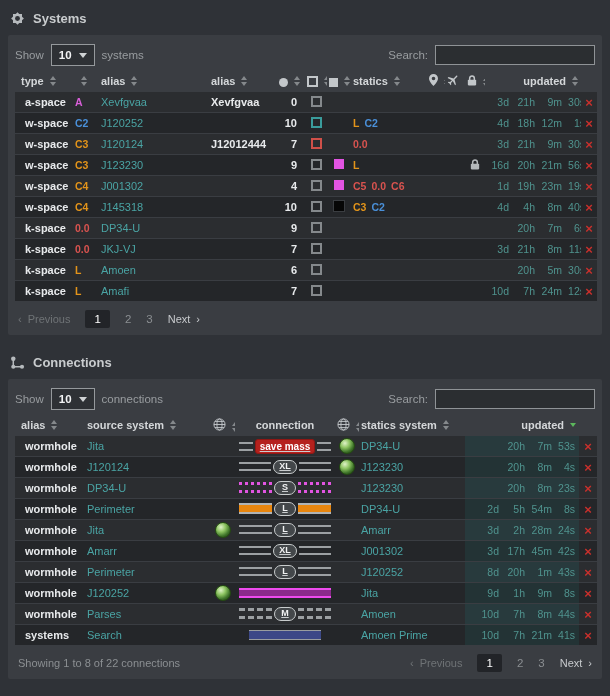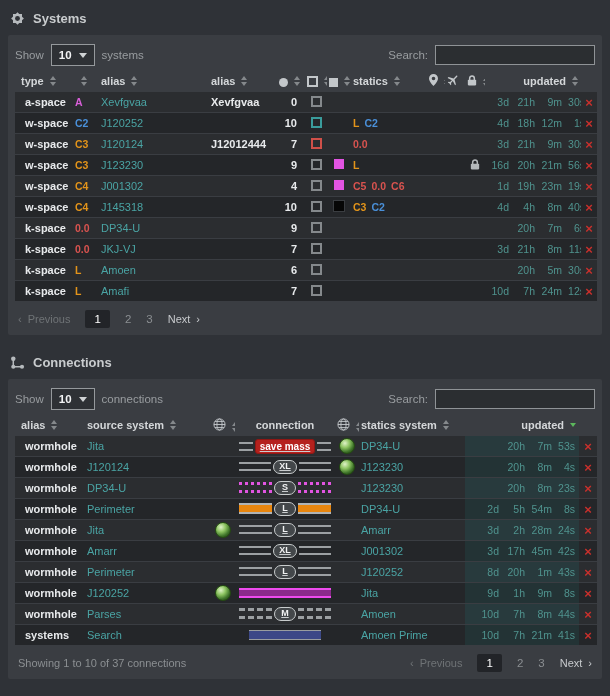--- a/index.html
+++ b/index.html
@@ -589,21 +589,21 @@
           </td>
         <td class="cicon"><span class="globe"></span></td>
         <td><a class="syslink">Amoen Prime</a></td>
         <td class="c-upd cupd"><span class="us u0">10d</span><span class="us u1">7h</span><span class="us u2">21m</span><span class="us u3">41s</span></td>
         <td class="cicon"><span class="del">×</span></td>
       </tr>
       </tbody>
   </table>
 
   <div class="tfoot">
-    <span>Showing 1 to 10 of 37 connections</span>
+    <span>Showing 1 to 8 of 22 connections</span>
     <span class="pager">
       <span class="prevb">
           <span>‹</span>
           <span>Previous</span>
         </span>
       <span class="pg active">1</span>
       <span class="pg">2</span>
       <span class="pg">3</span>
       <span class="nextb">
           <span>Next</span>

